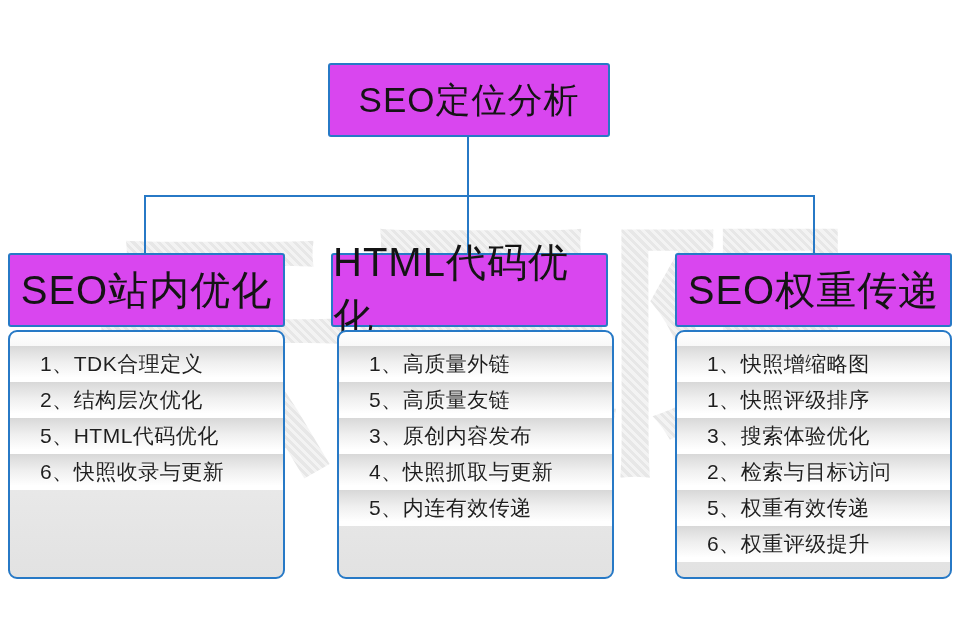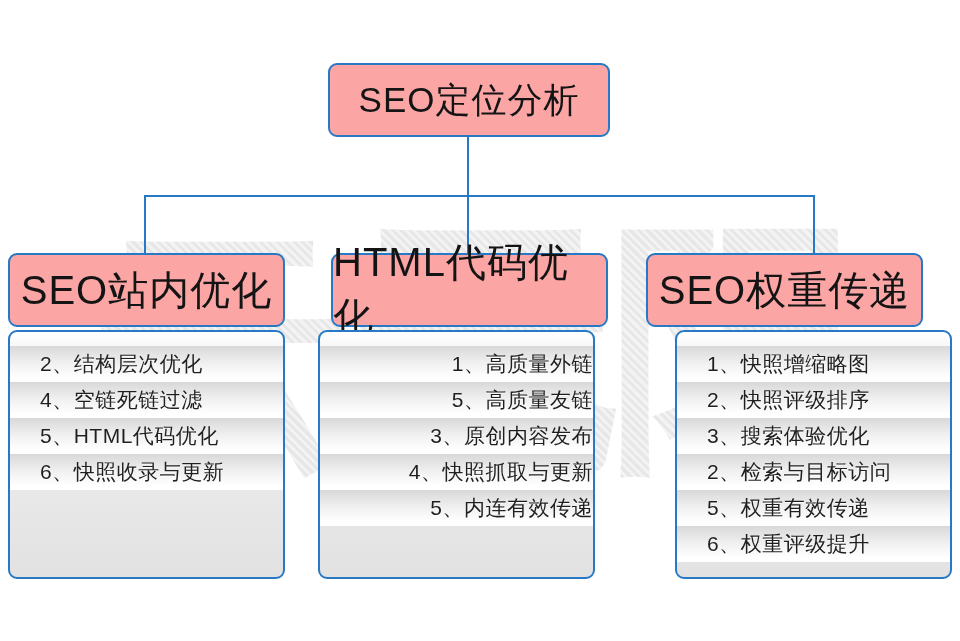--- a/index.html
+++ b/index.html
@@ -38,58 +38,58 @@
   
   .connector { position: absolute; background: #2779c6; z-index: 1; }
   .conn-v-root   { left: 467px; top: 137px; width: 2px;  height: 116px; }
   .conn-h        { left: 144px; top: 195px; width: 671px; height: 2px; }
   .conn-v-left   { left: 144px; top: 195px; width: 2px;  height: 58px; }
   .conn-v-right  { left: 813px; top: 195px; width: 2px;  height: 58px; }
 
   
   .node {
     position: absolute;
-    background: #fca5a5;
+    background: #d946ef;
     border: 2px solid #2779c6;
-    border-radius: 9px;
+    border-radius: 3px;
     display: flex;
     align-items: center;
     justify-content: center;
     z-index: 2;
     color: #141414;
   }
   .root-node {
     left: 328px; top: 63px;
     width: 282px; height: 74px;
     font-size: 35px;
     letter-spacing: 1px;
   }
   .header-node {
     top: 253px;
     width: 277px; height: 74px;
     font-size: 40px;
     letter-spacing: 1px;
   }
   .col-left  .header-node { left: 8px; }
   .col-mid   .header-node { left: 331px; }
-  .col-right .header-node { left: 646px; }
+  .col-right .header-node { left: 675px; }
 
   .list-node {
     position: absolute;
     top: 330px;
     width: 277px; height: 249px;
     background: linear-gradient(180deg, #ffffff 0%, #f2f2f2 10%, #e2e2e2 100%);
     border: 2px solid #2779c6;
     border-radius: 9px;
     z-index: 2;
     padding-top: 14px;
     overflow: hidden;
   }
   .col-left  .list-node { left: 8px; }
-  .col-mid   .list-node { left: 318px; text-align: right; }
+  .col-mid   .list-node { left: 337px; }
   .col-right .list-node { left: 675px; }
 
   .list-item {
     height: 36px;
     line-height: 36px;
     padding-left: 30px;
     font-size: 21px;
     color: #1f1f1f;
     letter-spacing: 0.5px;
     background: linear-gradient(180deg, #d8d8d8 0%, #efefef 45%, #ffffff 88%);
@@ -107,43 +107,43 @@
   <div class="connector conn-v-root"></div>
   <div class="connector conn-h"></div>
   <div class="connector conn-v-left"></div>
   <div class="connector conn-v-right"></div>
 
   <div class="node root-node">SEO定位分析</div>
 
   <div class="col-left">
     <div class="node header-node">SEO站内优化</div>
     <div class="list-node">
+      <div class="list-item">1、TDK合理定义</div>
       <div class="list-item">2、结构层次优化</div>
-      <div class="list-item">4、空链死链过滤</div>
       <div class="list-item">5、HTML代码优化</div>
       <div class="list-item">6、快照收录与更新</div>
     </div>
   </div>
 
   <div class="col-mid">
     <div class="node header-node">HTML代码优化</div>
     <div class="list-node">
       <div class="list-item">1、高质量外链</div>
       <div class="list-item">5、高质量友链</div>
       <div class="list-item">3、原创内容发布</div>
       <div class="list-item">4、快照抓取与更新</div>
       <div class="list-item">5、内连有效传递</div>
     </div>
   </div>
 
   <div class="col-right">
     <div class="node header-node">SEO权重传递</div>
     <div class="list-node">
       <div class="list-item">1、快照增缩略图</div>
-      <div class="list-item">2、快照评级排序</div>
+      <div class="list-item">1、快照评级排序</div>
       <div class="list-item">3、搜索体验优化</div>
       <div class="list-item">2、检索与目标访问</div>
       <div class="list-item">5、权重有效传递</div>
       <div class="list-item">6、权重评级提升</div>
     </div>
   </div>
 
 </div>
 
 </body></html>

